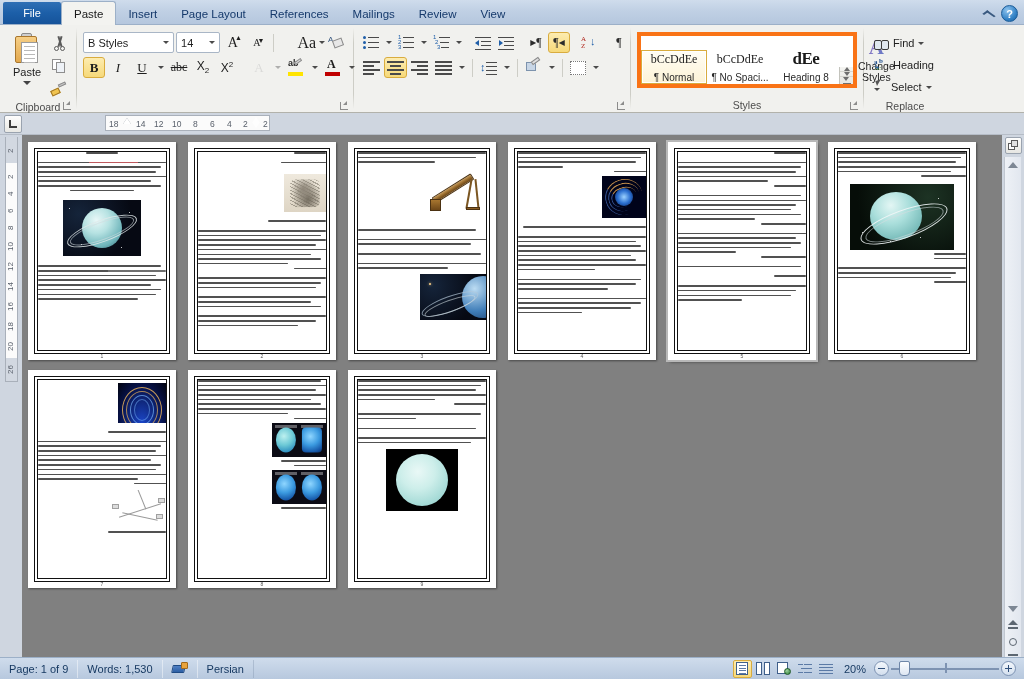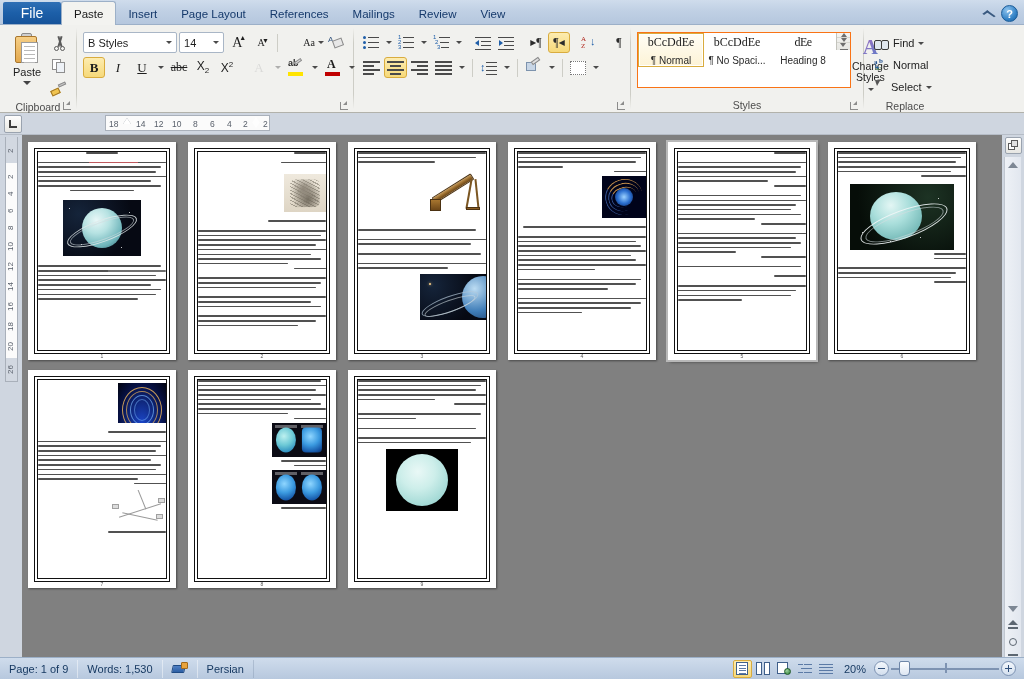--- a/index.html
+++ b/index.html
@@ -18,21 +18,21 @@
   
   .tabbar {
     position: relative; height: 25px;
     background: linear-gradient(to bottom, #cfdcec 0%, #c0d0e4 45%, #b5c7de 100%);
     border-bottom: 1px solid #9cb0c8;
     display: flex; align-items: flex-end;
   }
   .tab-file {
     width: 58px; height: 22px; margin-left: 3px;
     background: linear-gradient(to bottom, #2f6fb5 0%, #1c5fa8 50%, #16539a 100%);
-    color: #fff; font-size: 14px;
+    color: #fff; font-size: 11px;
     display: flex; align-items: center; justify-content: center;
     border-radius: 2px 2px 0 0; cursor: default;
   }
   .tab {
     height: 21px; padding: 0 12px; font-size: 11.5px; color: #15396b;
     display: flex; align-items: center; justify-content: center;
     cursor: default; white-space: nowrap;
   }
   .tab.active {
     background: #f3f3f0; color: #1a1a1a;
@@ -145,21 +145,21 @@
   .rbtn.dim{opacity:.4;}
   .grow-a{font-family:"Liberation Serif",serif;font-size:14px;position:relative;}
   .grow-a sup{font-size:7px;position:absolute;top:-1px;right:-4px;}
   .shrink-a{font-family:"Liberation Serif",serif;font-size:10px;position:relative;}
   .shrink-a sup{font-size:7px;position:absolute;top:0px;right:-4px;}
   .bold-b{font-family:"Liberation Serif",serif;font-weight:bold;font-size:13px;}
   .ital-i{font-family:"Liberation Serif",serif;font-style:italic;font-size:13px;}
   .und-u{font-family:"Liberation Serif",serif;font-size:13px;text-decoration:underline;}
   .strike{font-family:"Liberation Serif",serif;font-size:12px;text-decoration:line-through;}
   .subx{font-size:12px;} .subx sub{font-size:8px;} .subx sup{font-size:8px;}
-  .aa-case{font-family:"Liberation Serif",serif;font-size:10px;margin-left:21px;}
+  .aa-case{font-family:"Liberation Serif",serif;font-size:16px;margin-left:21px;}
   .clear-fmt{position:relative;width:17px;height:16px;}
   .clear-fmt .ab{position:absolute;left:0;top:0;font-size:8px;color:#35557e;}
   .clear-fmt .er{position:absolute;left:5px;top:4px;width:10px;height:8px;background:#e7e7e7;border:1px solid #8a8a8a;transform:rotate(-20deg);}
   .txtA{font-family:"Liberation Serif",serif;font-size:13px;color:#b8b8b8;}
   .hl-ab{position:relative;width:16px;height:17px;}
   .hl-ab .t{font-size:9px;font-weight:bold;color:#2b2b2b;position:absolute;top:-1px;left:0;}
   .hl-ab .bar{position:absolute;left:0;bottom:0;width:15px;height:4px;background:#ffe400;}
   .hl-ab .pen{position:absolute;left:6px;top:1px;width:8px;height:3px;background:#d9d9d9;border:1px solid #8b8b8b;transform:rotate(-35deg);}
   .fc-A{position:relative;width:16px;height:17px;}
   .fc-A .t{font-family:"Liberation Serif",serif;font-size:12px;font-weight:bold;color:#1a1a1a;position:absolute;top:-2px;left:2px;}
@@ -185,28 +185,28 @@
   .alignico i{position:absolute;height:1.7px;background:#4a4a4a;}
   .lsico{width:17px;height:14px;position:relative;}
   .lsico i{position:absolute;right:0;height:1.5px;background:#4a4a4a;}
   .shadeico{position:relative;width:17px;height:15px;}
   .shadeico .bk{position:absolute;left:1px;top:2px;width:10px;height:9px;background:#c8d6e6;border:1px solid #7d93ad;}
   .shadeico .pr{position:absolute;left:6px;top:-1px;width:9px;height:4px;background:#e0e0e0;border:1px solid #8a8a8a;transform:rotate(-35deg);}
   .bordico{width:16px;height:14px;border:1px dotted #7a7a7a;background:#fff;}
 
   
   .styles-grp{width:232px;}
-  .style-gallery{display:flex;align-items:flex-start;border:1px solid #f97316;background:#fff;height:56px;}
+  .style-gallery{display:flex;align-items:flex-end;border:4px solid #f97316;background:#fff;height:56px;}
   .style-item{
     width:66px;display:flex;flex-direction:column;align-items:center;justify-content:center;
     border:1px solid transparent;cursor:pointer;background:#fff;
   }
   .style-item.sel{border:1px solid #d9ac3e;background:linear-gradient(to bottom,#fffdf5,#fdf3d6);box-shadow:inset 0 0 0 1px #fff;}
   .style-prev{font-size:12px;font-family:"Liberation Serif",serif;line-height:16px;color:#1a1a1a;}
-  .style-prev.h1{font-weight:normal;font-size:12px;letter-spacing:-.5px;}
+  .style-prev.h1{font-weight:bold;font-size:17px;letter-spacing:-.5px;}
   .style-nm{font-size:10px;color:#2a2a2a;margin-top:5px;white-space:nowrap;}
   .gallery-scroll{display:flex;flex-direction:column;width:14px;border-left:1px solid #c3c3bc;background:linear-gradient(to bottom,#f5f5f2,#e6e6e2);}
   .gsbtn{flex:1;display:flex;align-items:center;justify-content:center;cursor:pointer;border-bottom:1px solid #d6d6d0;}
   .gsbtn:last-child{border-bottom:none;}
   .tri-up{width:0;height:0;border-left:3.5px solid transparent;border-right:3.5px solid transparent;border-bottom:4px solid #6e6e6e;}
   .tri-dn{width:0;height:0;border-left:3.5px solid transparent;border-right:3.5px solid transparent;border-top:4px solid #6e6e6e;}
   .tri-dnl{position:relative;width:8px;height:7px;}
   .tri-dnl::before{content:"";position:absolute;top:0;left:0;width:0;height:0;border-left:3.5px solid transparent;border-right:3.5px solid transparent;border-top:4px solid #6e6e6e;}
   .tri-dnl::after{content:"";position:absolute;bottom:0;left:0;width:8px;height:1.4px;background:#6e6e6e;}
   .chg-styles{width:58px;display:flex;flex-direction:column;align-items:center;justify-content:flex-start;padding-top:2px;cursor:pointer;border:1px solid transparent;border-radius:3px;}
@@ -741,21 +741,21 @@
           <span class="ed-lbl">Find</span>
           <span class="caret sm"></span>
         </div>
         <div class="ed-item">
           <span class="repl-ico">
             <span style="position:absolute;left:0;top:0;font-weight:bold">a</span>
             <span style="position:absolute;left:5px;top:-1px;font-weight:bold">b</span>
             <span style="position:absolute;left:1px;top:6px;color:#3c7a3c">ac</span>
             <span style="position:absolute;left:0;top:5px;color:#1f5ea8">↳</span>
           </span>
-          <span class="ed-lbl">Normal</span>
+          <span class="ed-lbl">Heading</span>
         </div>
         <div class="ed-item">
           <span class="cursor-ico"></span>
           <span class="ed-lbl">Select</span>
           <span class="caret sm"></span>
         </div>
       </div>
       <div class="group-label">Replace</div>
     </div>
   </div>

